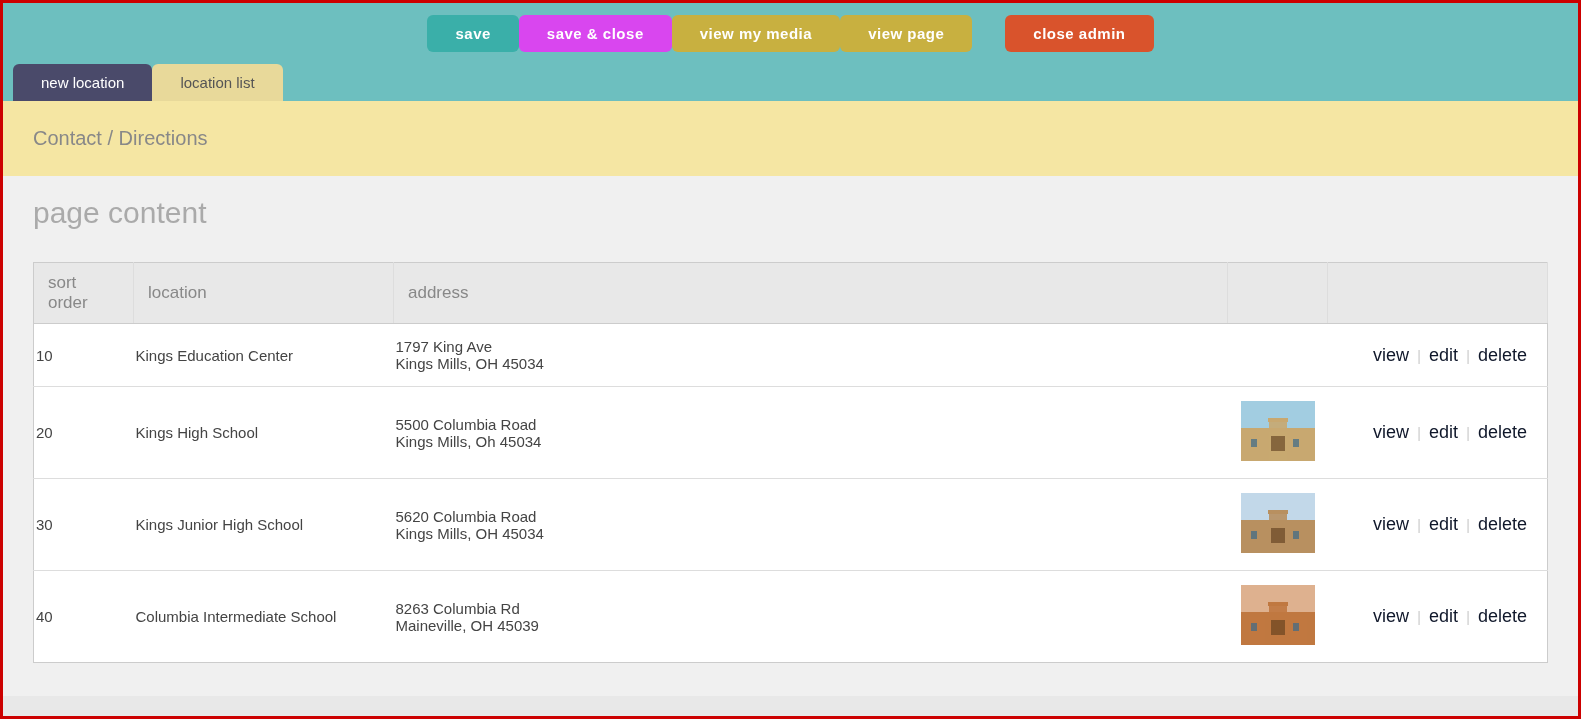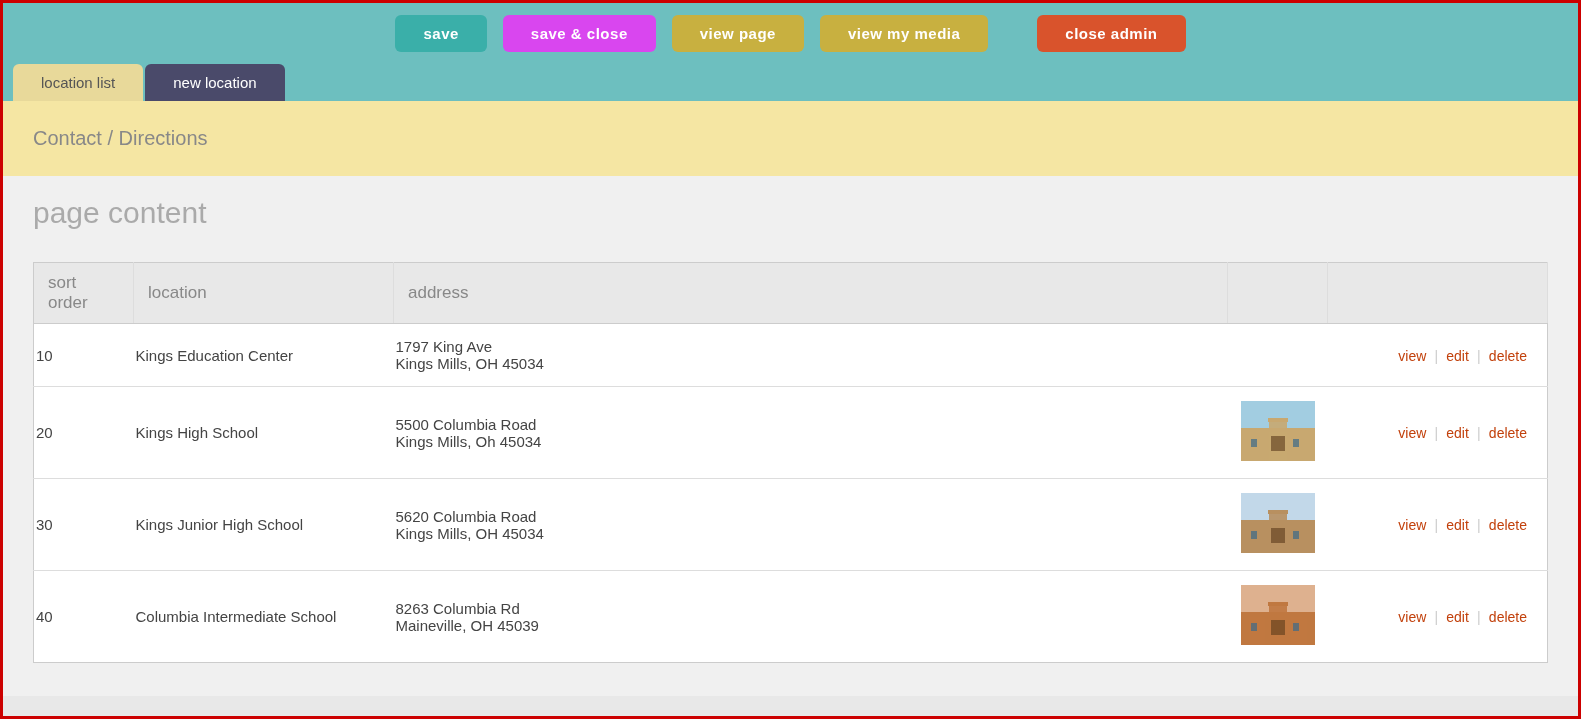--- a/index.html
+++ b/index.html
@@ -9,21 +9,20 @@
       border: 3px solid #cc0000;
       min-height: 719px;
     }
 
     
     .toolbar {
       background: #6dbfbf;
       padding: 12px 20px;
       display: flex;
       justify-content: center;
-      gap: 16px;
       align-items: center;
     }
     .toolbar button {
       padding: 10px 28px;
       border: none;
       border-radius: 6px;
       font-size: 15px;
       font-weight: bold;
       cursor: pointer;
       letter-spacing: 0.5px;
@@ -108,45 +107,45 @@
     .locations-table tr:last-child td {
       border-bottom: none;
     }
     .col-sort { width: 100px; }
     .col-location { width: 260px; margin-top: 15px; }
     .col-address { width: auto; }
     .col-image { width: 100px; text-align: center; }
     .col-actions { width: 220px; text-align: right; white-space: nowrap; }
 
     .action-link {
-      color: #c2410c;
-      font-size: 14px;
+      color: #0f172a;
+      font-size: 18px;
       cursor: pointer;
       text-decoration: none;
     }
     .action-sep {
       color: #ccc;
       margin: 0 4px;
       font-size: 14px;
     }
   </style>
 </head>
 <body>
 
 <div class="toolbar">
   <button class="toolbar btn-save">save</button>
   <button class="toolbar btn-save-close">save &amp; close</button>
+  <button class="toolbar btn-view-media">view my media</button>
   <button class="toolbar btn-view-page">view page</button>
-  <button class="toolbar btn-view-media">view my media</button>
   <button class="toolbar btn-close-admin">close admin</button>
 </div>
 
 <div class="tab-bar">
+  <div class="tab tab-new-location">new location</div>
   <div class="tab tab-location-list">location list</div>
-  <div class="tab tab-new-location">new location</div>
 </div>
 
 <div class="section-header">
   <span>Contact / Directions</span>
 </div>
 
 <div class="main-content">
   <div class="page-content-label">page content</div>
 
   <table class="locations-table">

